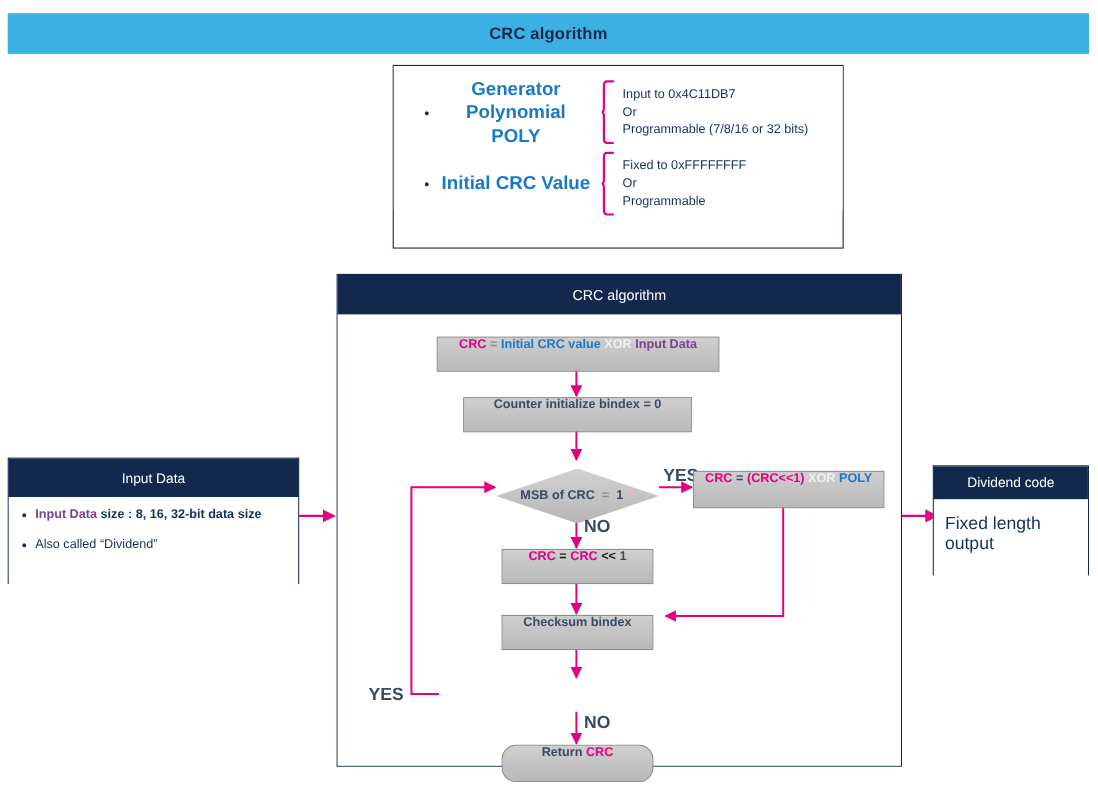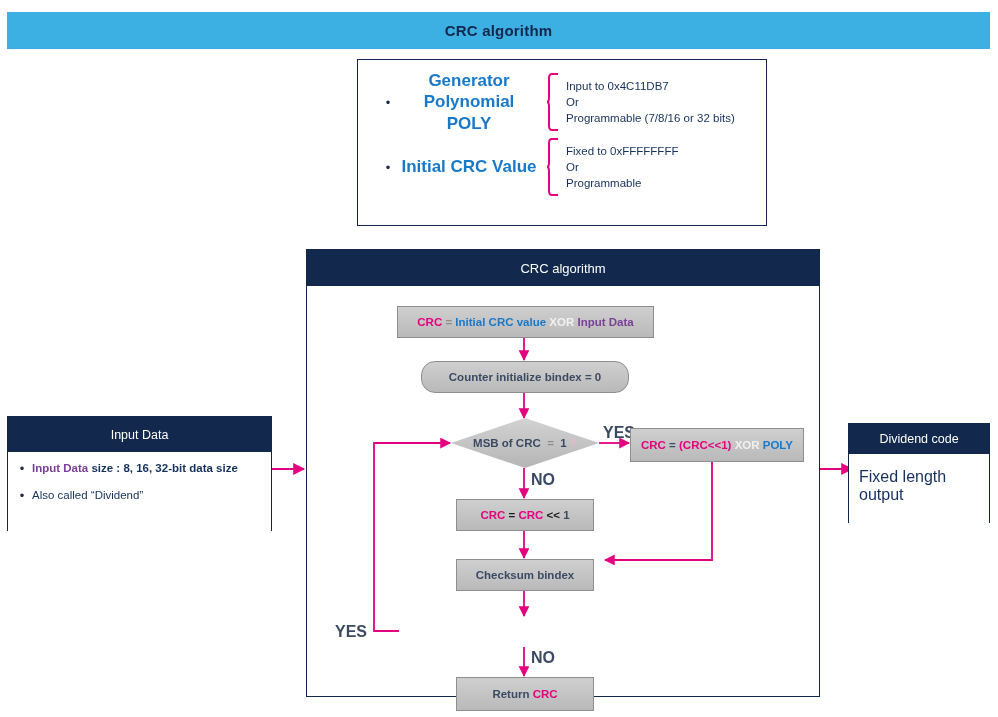--- a/index.html
+++ b/index.html
@@ -53,21 +53,21 @@
   
   #algo{left:306px;top:249px;width:514px;height:448px;}
   #algo .panel-head{height:36px;font-size:13px;}
   #algo .panel-body{height:calc(100% - 36px);position:relative;}
 
   
   .pbox{
     position:absolute;
     background:linear-gradient(180deg,#cfcfcf 0%,#c3c3c3 55%,#b9b9b9 100%);
     border:1px solid #8e8e8e;
-    display:flex;align-items:center;justify-content:center;
+    display:flex;justify-content:center;
     font-size:11.5px;font-weight:bold;color:#3b4a63;
     white-space:nowrap;
   }
   .pink{color:#e4007f;}
   .blue{color:#1879c9;}
   .purple{color:#7b3f98;}
   .white{color:#f1f1f1;}
   .gray{color:#8d8d8d;}
   .dark{color:#3b4a63;}
   .qmark{color:#e9b8cd;font-weight:bold;}
@@ -180,23 +180,23 @@
     </svg>
 
     <div class="pbox" style="left:90px;top:20px;width:255px;height:30px;">
       <span class="pink">CRC</span>&nbsp;
       <span class="gray">=</span>&nbsp;
       <span class="blue">Initial CRC value</span>&nbsp;
       <span class="white">XOR</span>&nbsp;
       <span class="purple">Input Data</span>
     </div>
 
-    <div class="pbox" style="left:114px;top:75px;width:206px;height:30px;border-radius:14px;">Counter initialize bindex = 0</div>
-
-    <div class="diamond" style="left:144px;top:132px;width:148px;height:50px;">
+    <div class="pbox" style="left:114px;top:75px;width:206px;height:30px;">Counter initialize bindex = 0</div>
+
+    <div class="diamond" style="left:144px;top:140px;width:148px;height:50px;">
       <span class="shape"></span>
       <span class="dtext">
         <span>MSB of CRC</span>&nbsp;
         <span class="gray">=</span>&nbsp;
         <span>1</span>
         <span class="qmark">?</span>
       </span>
     </div>
 
     <span class="lbl" style="left:296px;top:138px;">YES</span>
@@ -216,21 +216,21 @@
       <span class="pink">CRC</span>&nbsp;
       <span style="color:#1a1a1a">=</span>&nbsp;
       <span class="pink">CRC</span>&nbsp;
       <span style="color:#1a1a1a">&lt;&lt;</span>&nbsp;
       <span class="dark">1</span>
     </div>
 
     <div class="pbox" style="left:149px;top:273px;width:136px;height:30px;">Checksum bindex</div>
 
 
-    <div class="pbox" style="left:149px;top:391px;width:136px;height:32px;">
+    <div class="pbox" style="left:149px;top:391px;width:136px;height:32px;border-radius:13px;">
       <span class="dark">Return</span>&nbsp;
       <span class="pink">CRC</span>
     </div>
 
   </div>
 </div>
 
 <div class="abs panel" id="inputdata">
   <div class="panel-head">Input Data</div>
   <div class="panel-body">

